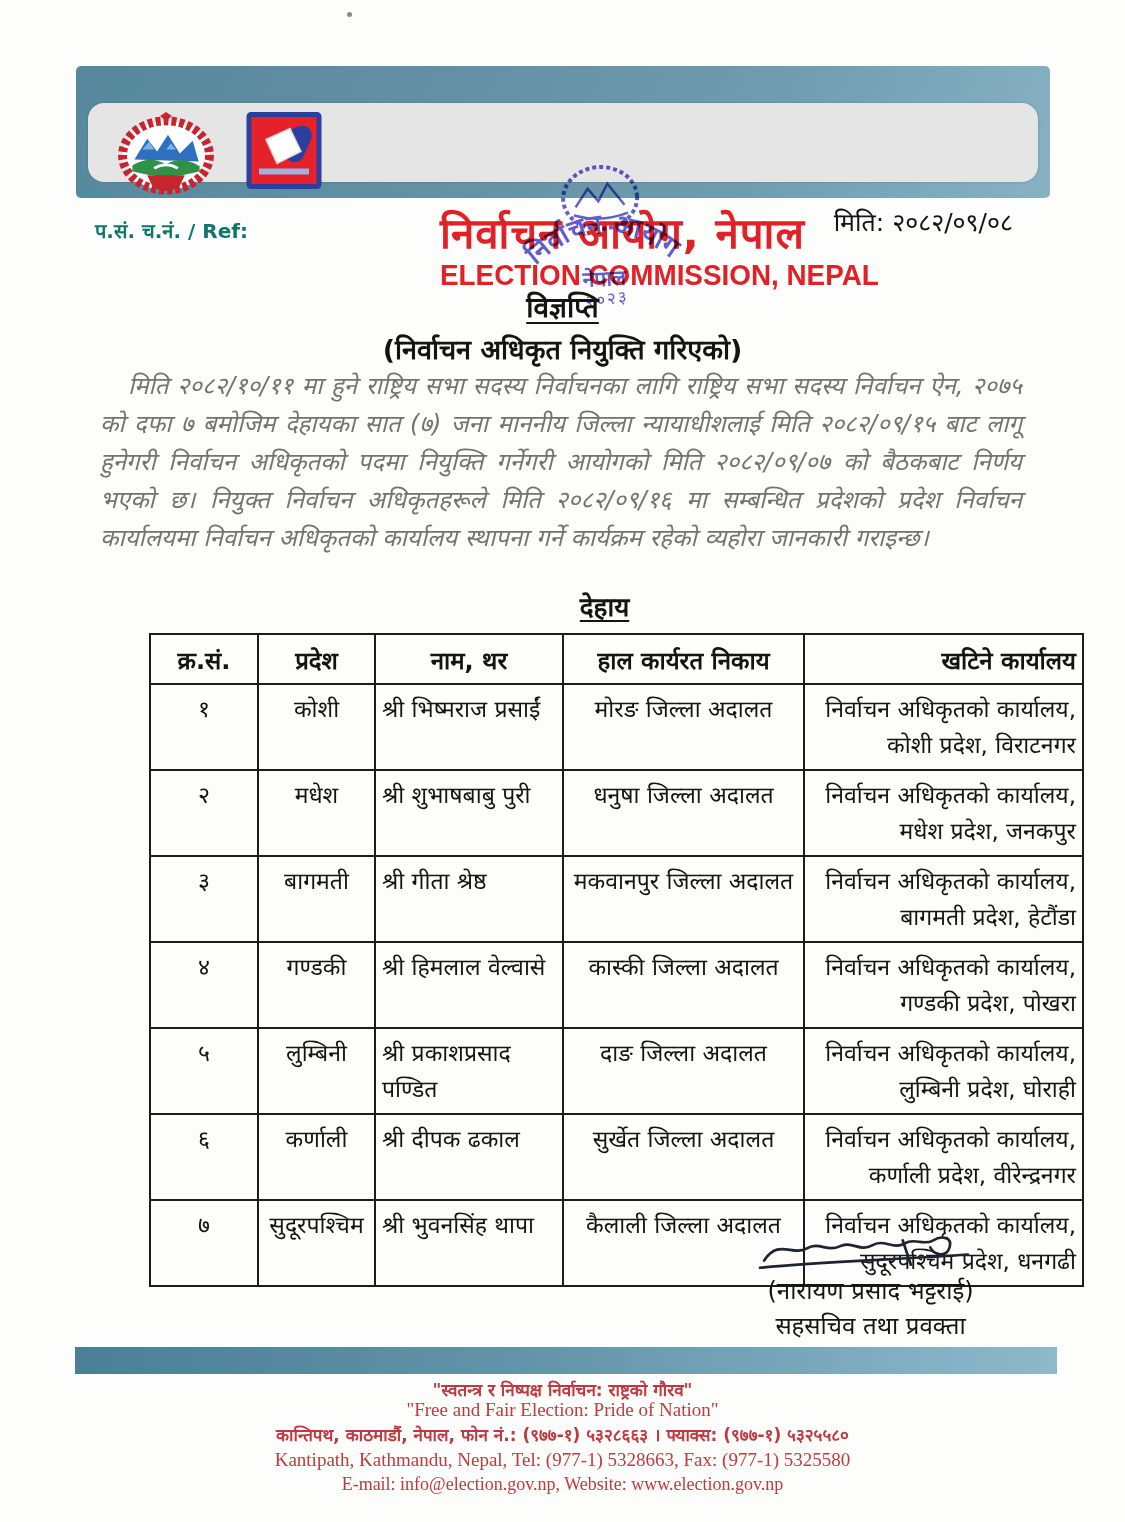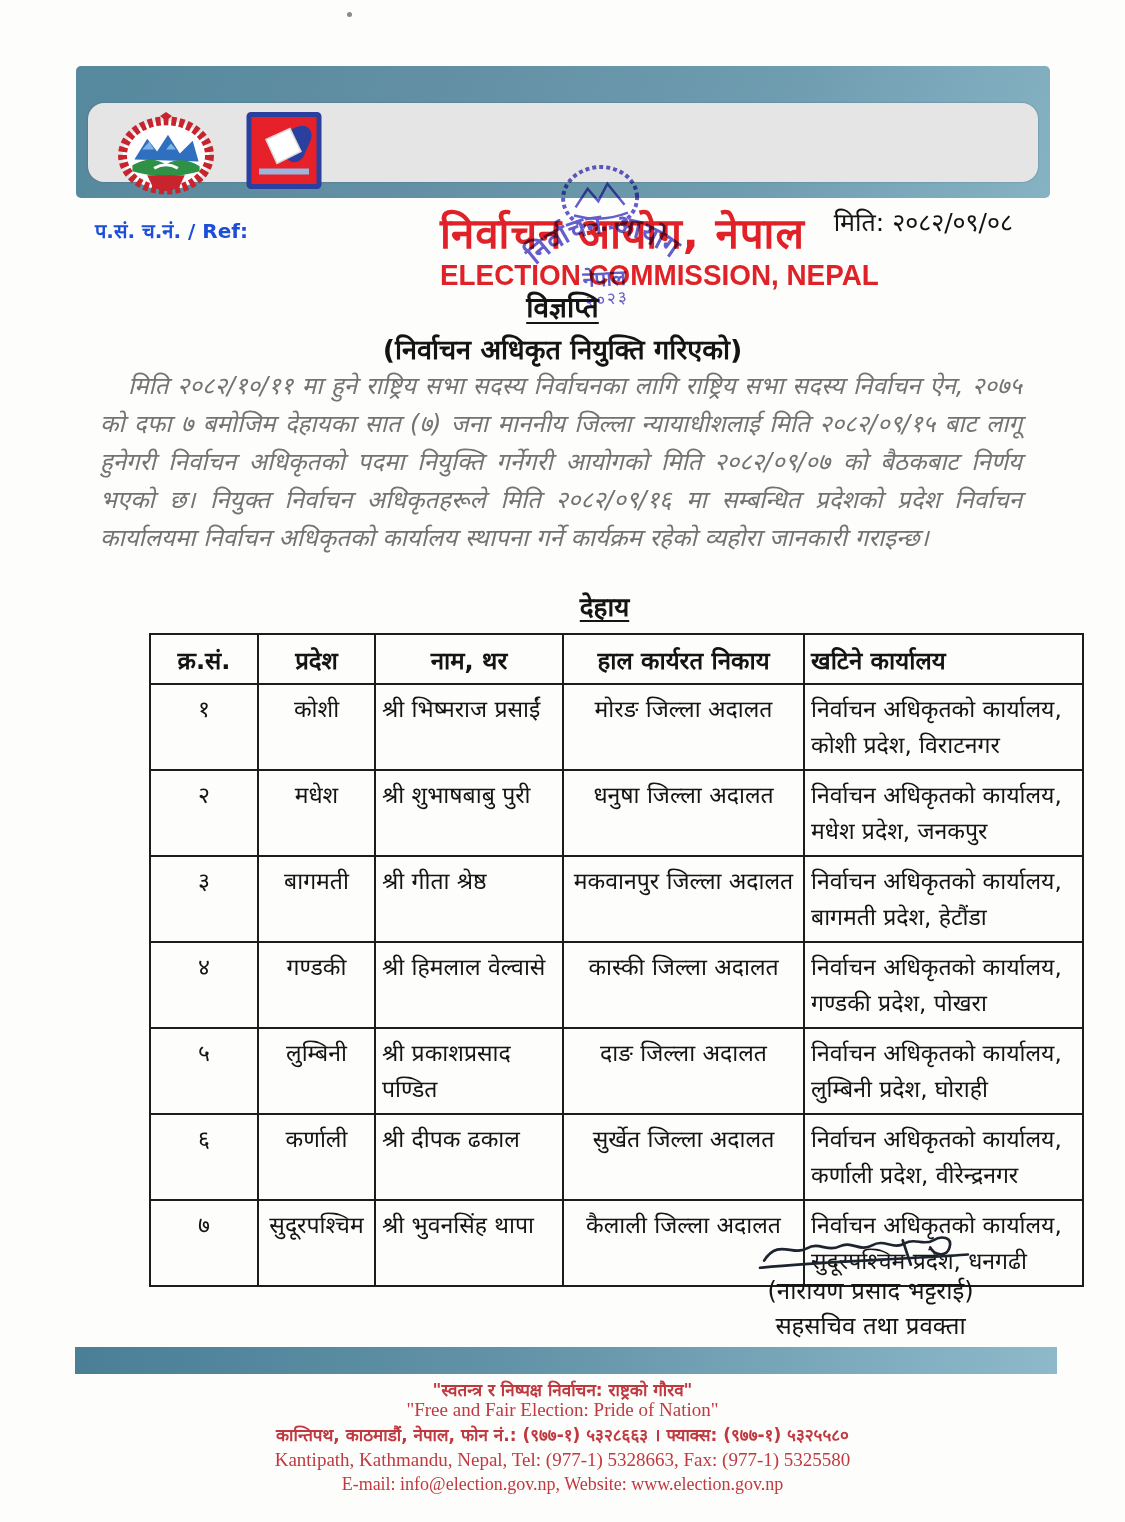--- a/index.html
+++ b/index.html
@@ -15,21 +15,21 @@
   .org-np{left:352px;top:108px;width:560px;font-size:42px;line-height:46px;font-weight:bold;
     color:#e02128;letter-spacing:1px;}
   .org-en{left:352px;top:156px;width:600px;font-size:29px;font-weight:800;color:#e02128;
     font-family:"Liberation Sans",sans-serif;transform:scaleX(.96);transform-origin:left;}
 
   
   .stamp{left:505px;top:160px;width:195px;height:148px;opacity:.88;mix-blend-mode:multiply;
     transform:rotate(-3deg);}
 
   
-  .ref-label{left:95px;top:217px;font-size:20px;font-weight:bold;color:#1d4ed8;}
+  .ref-label{left:95px;top:217px;font-size:20px;font-weight:bold;color:#0f766e;}
   .date-miti{right:112px;top:204px;font-size:25px;text-align:center;}
   .date-sambat{right:112px;top:245px;font-size:24px;text-align:right;}
 
   
   .doc-title{left:0;top:287px;width:1125px;text-align:center;font-size:28px;font-weight:bold;
     text-decoration:underline;text-underline-offset:5px;}
   .doc-subtitle{left:0;top:330px;width:1125px;text-align:center;font-size:27px;font-weight:bold;}
   .doc-body{left:100px;top:367px;width:922px;font-size:24px;line-height:38px;text-align:justify;
     text-indent:28px;color:#737373;font-style:italic;}
   .tbl-heading{left:0;top:588px;width:1125px;text-align:center;font-size:26px;font-weight:bold;
@@ -37,21 +37,21 @@
 
   
   .appt-table{left:137px;top:633px;border-collapse:collapse;table-layout:fixed;width:883px;margin-left:12px;}
   .appt-table th,.appt-table td{border:2px solid #1c1c1c;padding:6px 6px;vertical-align:top;}
   .appt-table th{height:36px;font-size:24px;font-weight:bold;vertical-align:middle;}
   .appt-table td{height:64px;font-size:23px;line-height:36px;}
   .c-sn{width:94px;text-align:center;}
   .c-prov{width:103px;text-align:center;}
   .c-name{width:174px;text-align:left;}
   .c-body{width:227px;text-align:center;}
-  .c-off{width:265px;text-align:left;}
+  .c-off{width:265px;text-align:right;}
   .off-line{display:block;}
 
   
   .sig-scribble{left:758px;top:1230px;width:214px;height:46px;}
   .sig-name{left:728px;top:1273px;width:285px;text-align:center;font-size:24px;}
   .sig-desig{left:728px;top:1308px;width:285px;text-align:center;font-size:24px;}
 
   
   .footer-bar{left:75px;top:1347px;width:982px;height:27px;
     background:linear-gradient(90deg,#4a7f96 0%,#6393a8 45%,#8db9ca 100%);}

